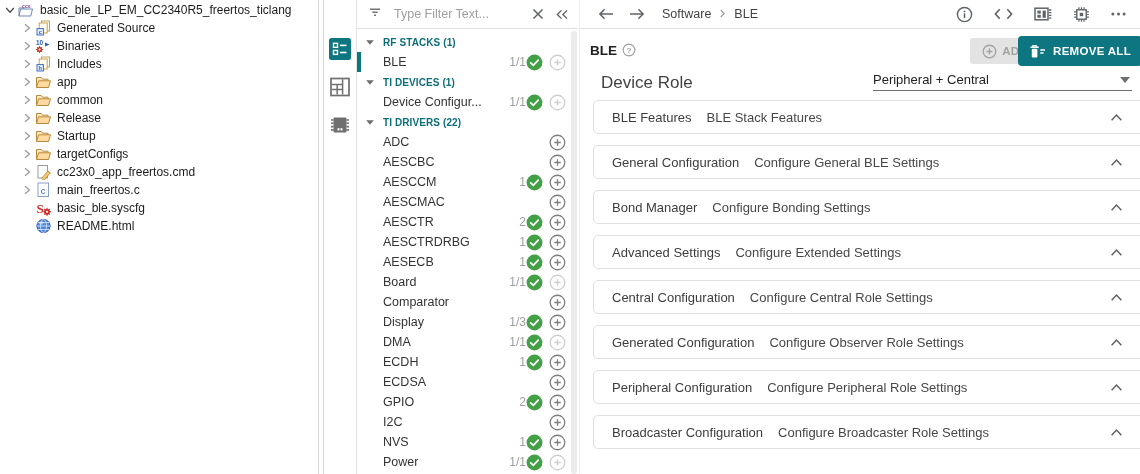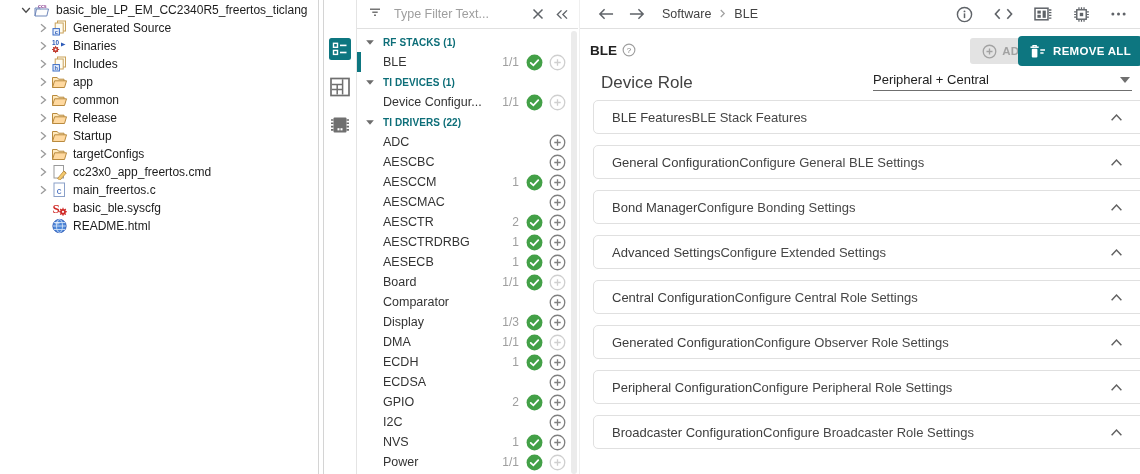--- a/index.html
+++ b/index.html
@@ -1,21 +1,21 @@
 <!DOCTYPE html>
 <html><head>
 <meta charset="utf-8">
 <style>
   * { margin:0; padding:0; box-sizing:border-box; }
   html,body { width:1140px; height:474px; overflow:hidden; background:#fff;
     font-family:"Liberation Sans","DejaVu Sans",sans-serif; color:#424242; }
 
   
   .left-panel { position:absolute; left:0; top:0; width:318px; height:474px; background:#fff; padding-top:1px; }
-  .prow { display:flex; align-items:center; height:18px; font-size:12px; color:#1c1c1c; white-space:nowrap; cursor:default;margin-left:16px; }
+  .prow { display:flex; align-items:center; height:18px; font-size:12px; color:#1c1c1c; white-space:nowrap; cursor:default; }
   .prow .tw { width:16px; display:flex; justify-content:center; flex:none; }
   .prow .picon { width:17px; height:16px; margin-right:5px; flex:none; display:flex; align-items:center; justify-content:center; }
   .prow.child { padding-left:19px; }
   .prow.root  { padding-left:2px; }
 
   .sash { position:absolute; left:318px; top:0; width:6px; height:474px; background:#fff;
     border-left:1px solid #d4d4d4; border-right:1px solid #d4d4d4; }
 
   
   .rail { position:absolute; left:324px; top:0; width:33px; height:474px; background:#fff; border-right:1px solid #e4e4e4; }
@@ -29,21 +29,21 @@
   .filter-bar input::placeholder { color:#9e9e9e; }
   .fbtn { display:flex; align-items:center; margin-left:11px; cursor:pointer; }
   .mid-tree { padding-top:3px; position:relative; }
   .mcat { display:flex; align-items:center; height:20px; padding-left:8px; font-size:10px; font-weight:bold;
      color:#0d6e78; letter-spacing:.1px; cursor:pointer; }
   .mcat .tri { margin-right:8px; display:flex; }
   .mrow { display:flex; align-items:center; height:20px; padding:0 12px 0 26px; font-size:12.5px; color:#333;
      position:relative; cursor:pointer; }
   .mrow.selected::before { content:""; position:absolute; left:0; top:0; width:4px; height:20px; background:#0d7680; }
   .mlabel { flex:1; white-space:nowrap; overflow:hidden; }
-  .mcount { font-size:12px; color:#9e9e9e; margin-right:7px; }
+  .mcount { font-size:12px; color:#9e9e9e; margin-right:0; }
   .mcheck { width:17px; height:17px; flex:none; display:flex; }
   .mcheck.hidden { visibility:hidden; }
   .mplus { width:17px; height:17px; flex:none; margin-left:6px; display:flex; color:#7f7f7f; cursor:pointer; }
   .mplus.disabled { color:#cfcfcf; cursor:default; }
   .mscroll { position:absolute; right:1px; top:31px; width:6px; height:443px; background:#ebebeb; border-radius:3px; }
 
   
   .right-panel { position:absolute; left:579px; top:0; width:561px; height:474px; background:#fff; border-left:1px solid #efefef; }
   .toolbar { height:29px; border-bottom:1px solid #e0e0e0; display:flex; align-items:center; padding:0 14px 0 18px; }
   .nav-arrow { display:flex; cursor:pointer; }
@@ -67,21 +67,21 @@
   .dr-label { position:absolute; left:0; top:4px; font-size:17px; color:#424242;text-align:center; }
   .dr-select { position:absolute; left:272px; right:0; top:0; height:22px; border-bottom:1px solid #6f6f6f;
      font-size:13px; color:#212121; cursor:pointer; }
   .dr-value { position:absolute; left:0; top:3px; }
   .dr-caret { position:absolute; right:2px; top:8px; display:flex; }
 
   .cards { margin-top:9px; }
   .card { margin:0 -14px 11px 13px; height:34px; border:1px solid #e0e0e0; border-radius:5px;
      display:flex; align-items:center; padding:0 30px 0 18px; cursor:pointer; background:#fff; }
   .ctitle { font-size:13px; color:#3d3d3d; white-space:nowrap; }
-  .csub { font-size:13px; color:#474747; white-space:nowrap; }
+  .csub { font-size:13px; color:#474747; margin-left:15px; white-space:nowrap; }
   .chev { margin-left:auto; display:flex; }
 </style>
 </head>
 <body>
 
 <div class="left-panel">
   <div id="project-tree">
       <div class="prow root">
         <span class="tw">
           <span style="display:flex">

